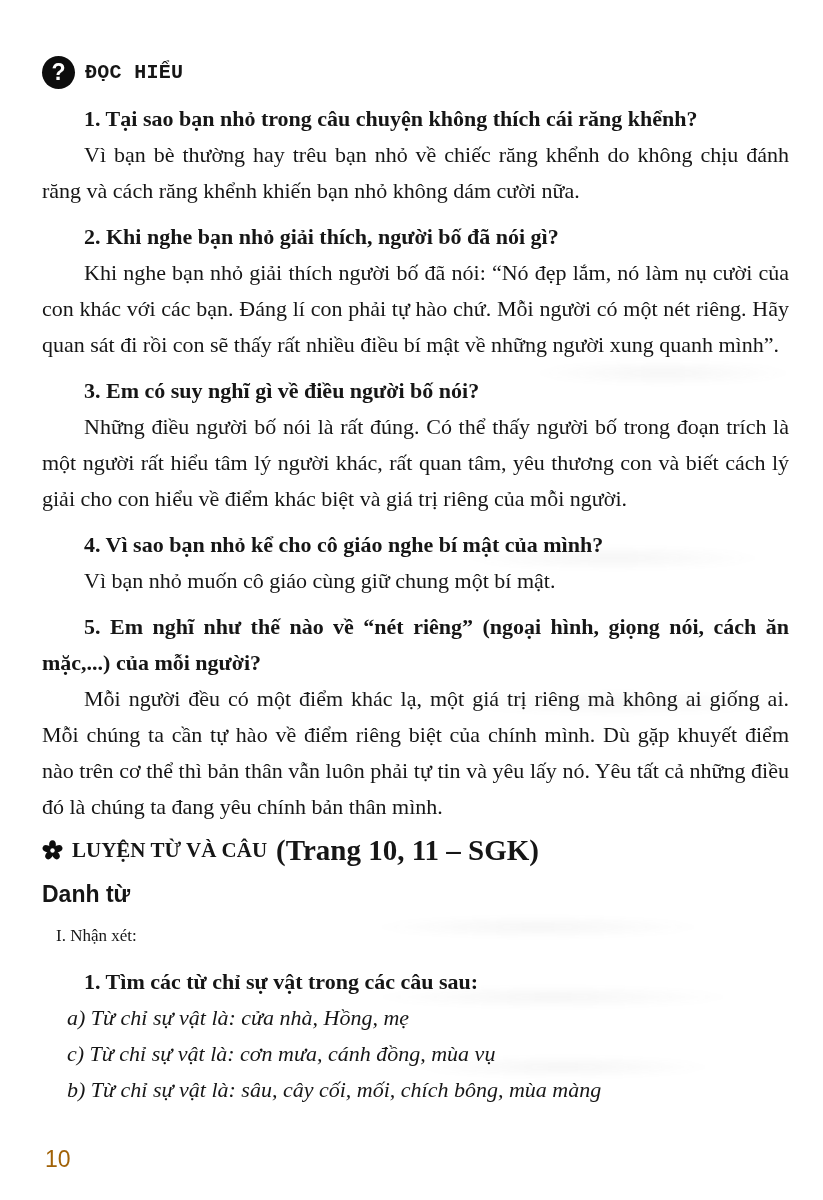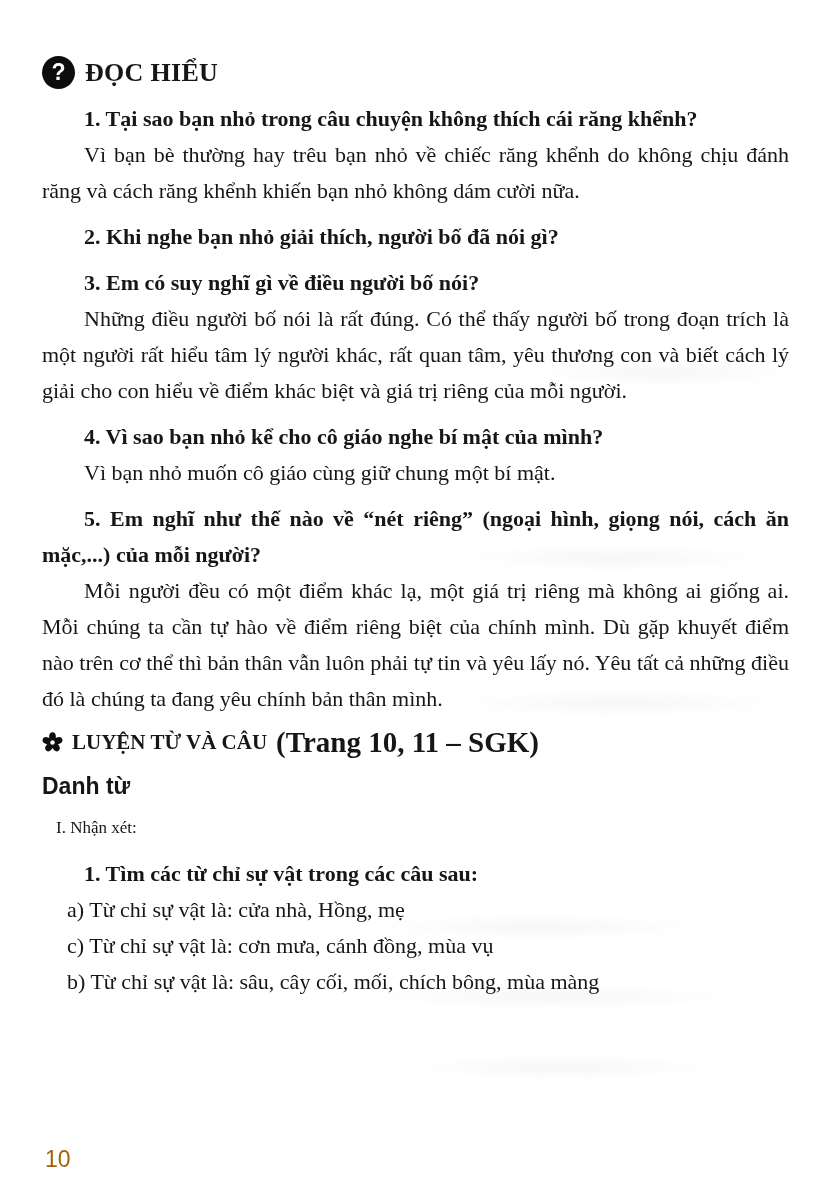--- a/index.html
+++ b/index.html
@@ -37,23 +37,23 @@
     display: flex;
     align-items: center;
     justify-content: center;
     font-family: "Liberation Sans", "DejaVu Sans", sans-serif;
     font-weight: bold;
     font-size: 23px;
     line-height: 1;
     flex: 0 0 auto;
   }
   .dh-title {
-    font-family: Liberation Serif, serif;
+    font-family: Liberation Mono, monospace;
     font-weight: bold;
-    font-size: 26px;
+    font-size: 20px;
     letter-spacing: 0.3px;
   }
   
   p {
     margin: 0;
     font-size: 22px;
     line-height: 36px;
   }
   .q {
     font-weight: bold;
@@ -95,20 +95,21 @@
     font-weight: bold;
     font-size: 23px;
   }
   .roman {
     font-weight: normal;
     font-size: 17px;
     margin: 5px 0 3px 14px;
   }
   .item {
     text-indent: 25px;
+    font-style: italic;
   }
   .page-num {
     position: absolute;
     left: 45px;
     top: 1146px;
     font-family: "Liberation Sans", "DejaVu Sans", sans-serif;
     font-size: 23px;
     color: #a16207;
   }
   
@@ -132,20 +133,21 @@
 
   <div class="dh-header">
     <span class="qcircle">?</span>
     <span class="dh-title">ĐỌC HIỂU</span>
   </div>
 
   <p class="q">1. Tại sao bạn nhỏ trong câu chuyện không thích cái răng khểnh?</p>
   <p class="a">Vì bạn bè thường hay trêu bạn nhỏ về chiếc răng khểnh do không chịu đánh răng và cách răng khểnh khiến bạn nhỏ không dám cười nữa.</p>
 
   <p class="q">2. Khi nghe bạn nhỏ giải thích, người bố đã nói gì?</p>
+  <p class="a">Khi nghe bạn nhỏ giải thích người bố đã nói: “Nó đẹp lắm, nó làm nụ cười của con khác với các bạn. Đáng lí con phải tự hào chứ. Mỗi người có một nét riêng. Hãy quan sát đi rồi con sẽ thấy rất nhiều điều bí mật về những người xung quanh mình”.</p>
 
   <p class="q">3. Em có suy nghĩ gì về điều người bố nói?</p>
   <p class="a">Những điều người bố nói là rất đúng. Có thể thấy người bố trong đoạn trích là một người rất hiểu tâm lý người khác, rất quan tâm, yêu thương con và biết cách lý giải cho con hiểu về điểm khác biệt và giá trị riêng của mỗi người.</p>
 
   <p class="q">4. Vì sao bạn nhỏ kể cho cô giáo nghe bí mật của mình?</p>
   <p class="a">Vì bạn nhỏ muốn cô giáo cùng giữ chung một bí mật.</p>
 
   <p class="q">5. Em nghĩ như thế nào về “nét riêng” (ngoại hình, giọng nói, cách ăn mặc,...) của mỗi người?</p>
   <p class="a">Mỗi người đều có một điểm khác lạ, một giá trị riêng mà không ai giống ai. Mỗi chúng ta cần tự hào về điểm riêng biệt của chính mình. Dù gặp khuyết điểm nào trên cơ thể thì bản thân vẫn luôn phải tự tin và yêu lấy nó. Yêu tất cả những điều đó là chúng ta đang yêu chính bản thân mình.</p>
 

